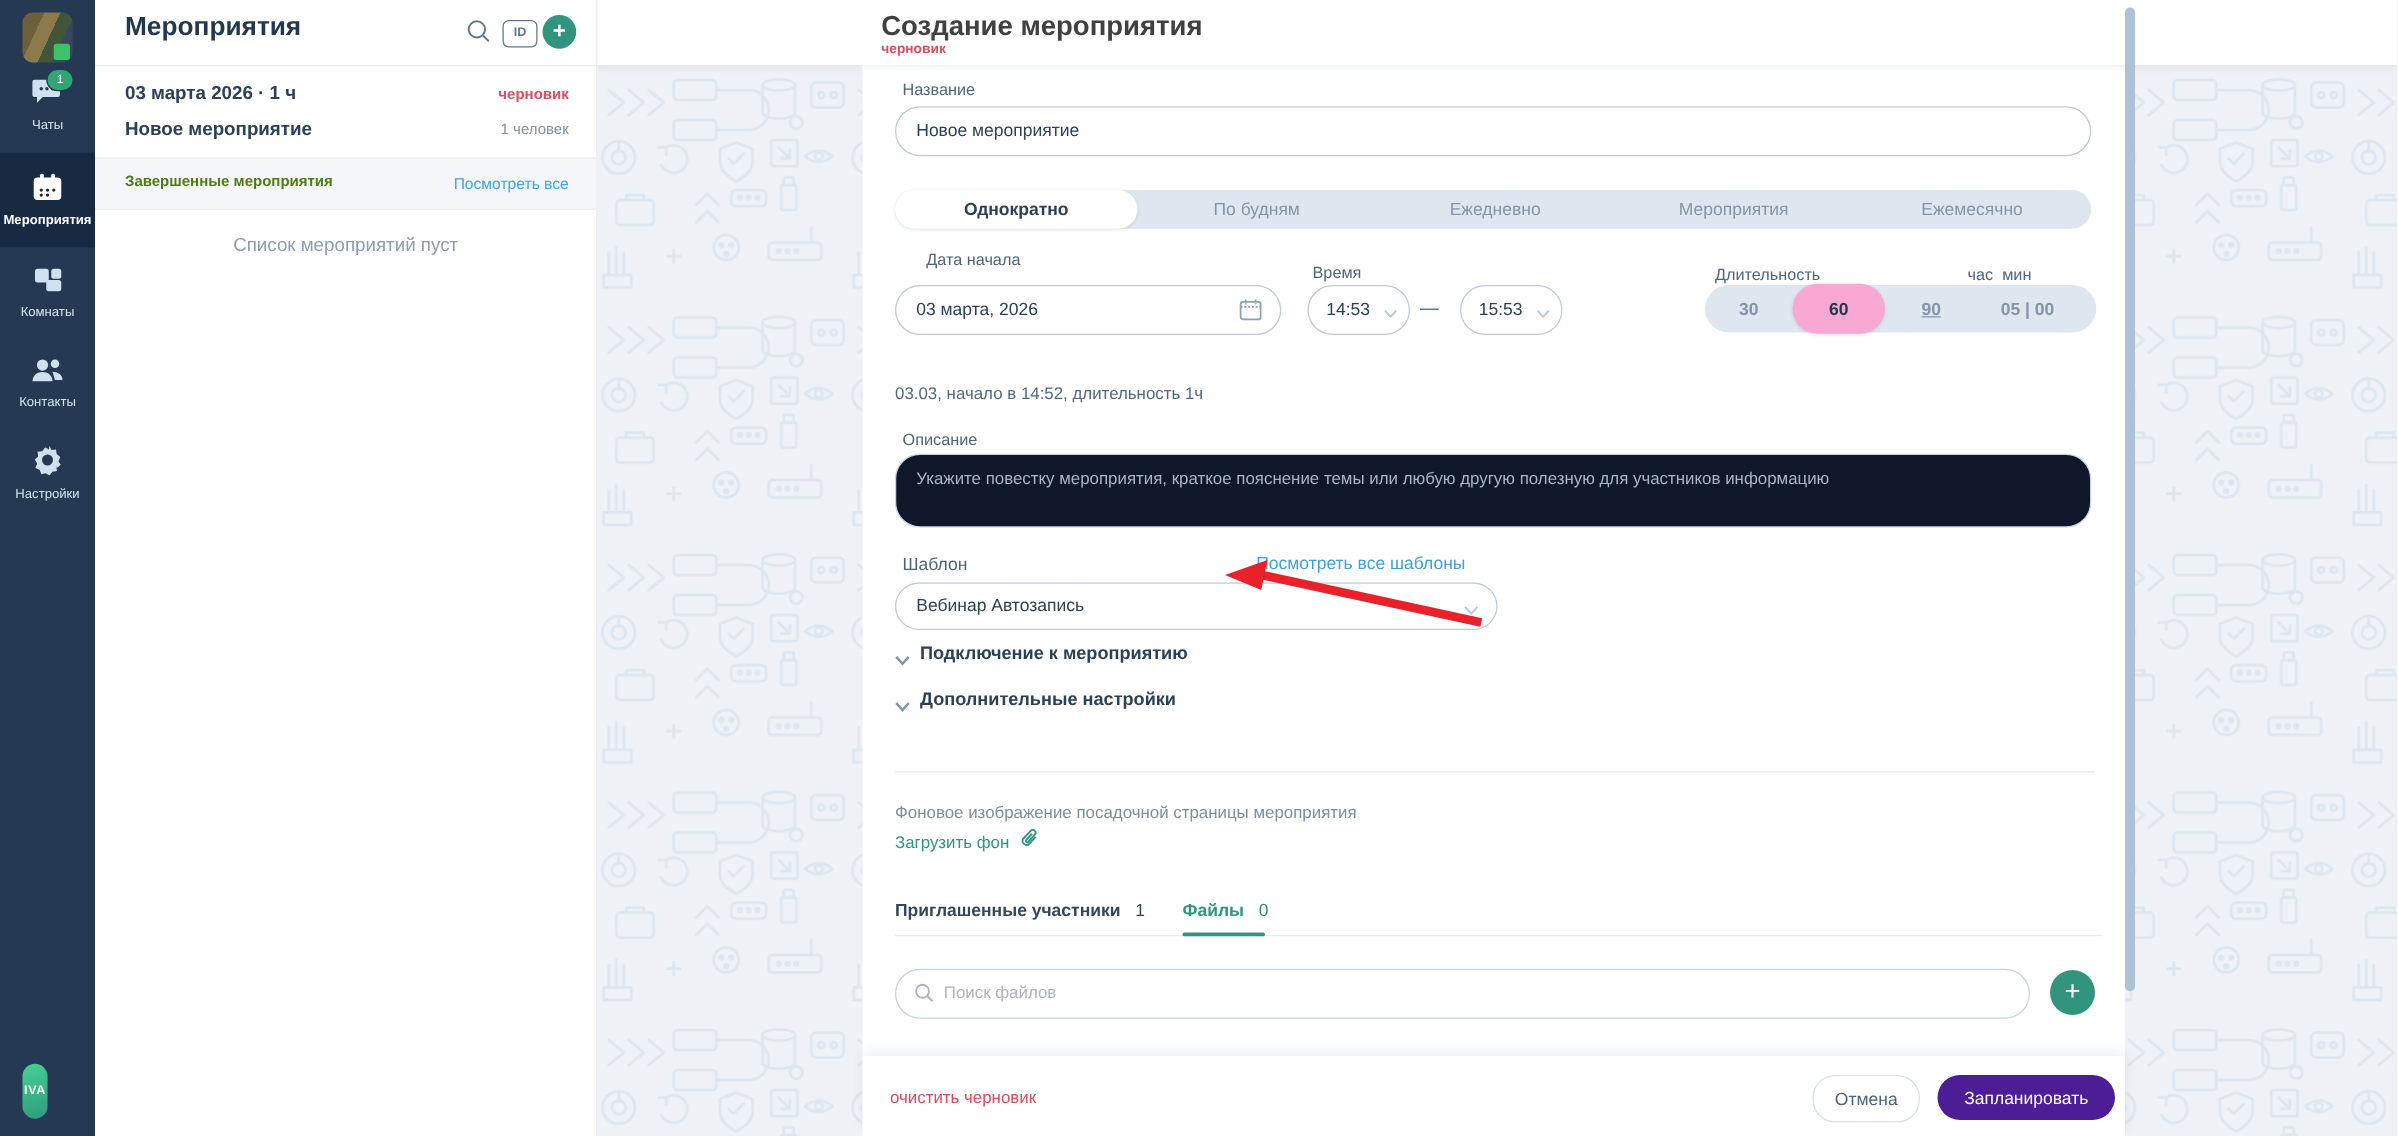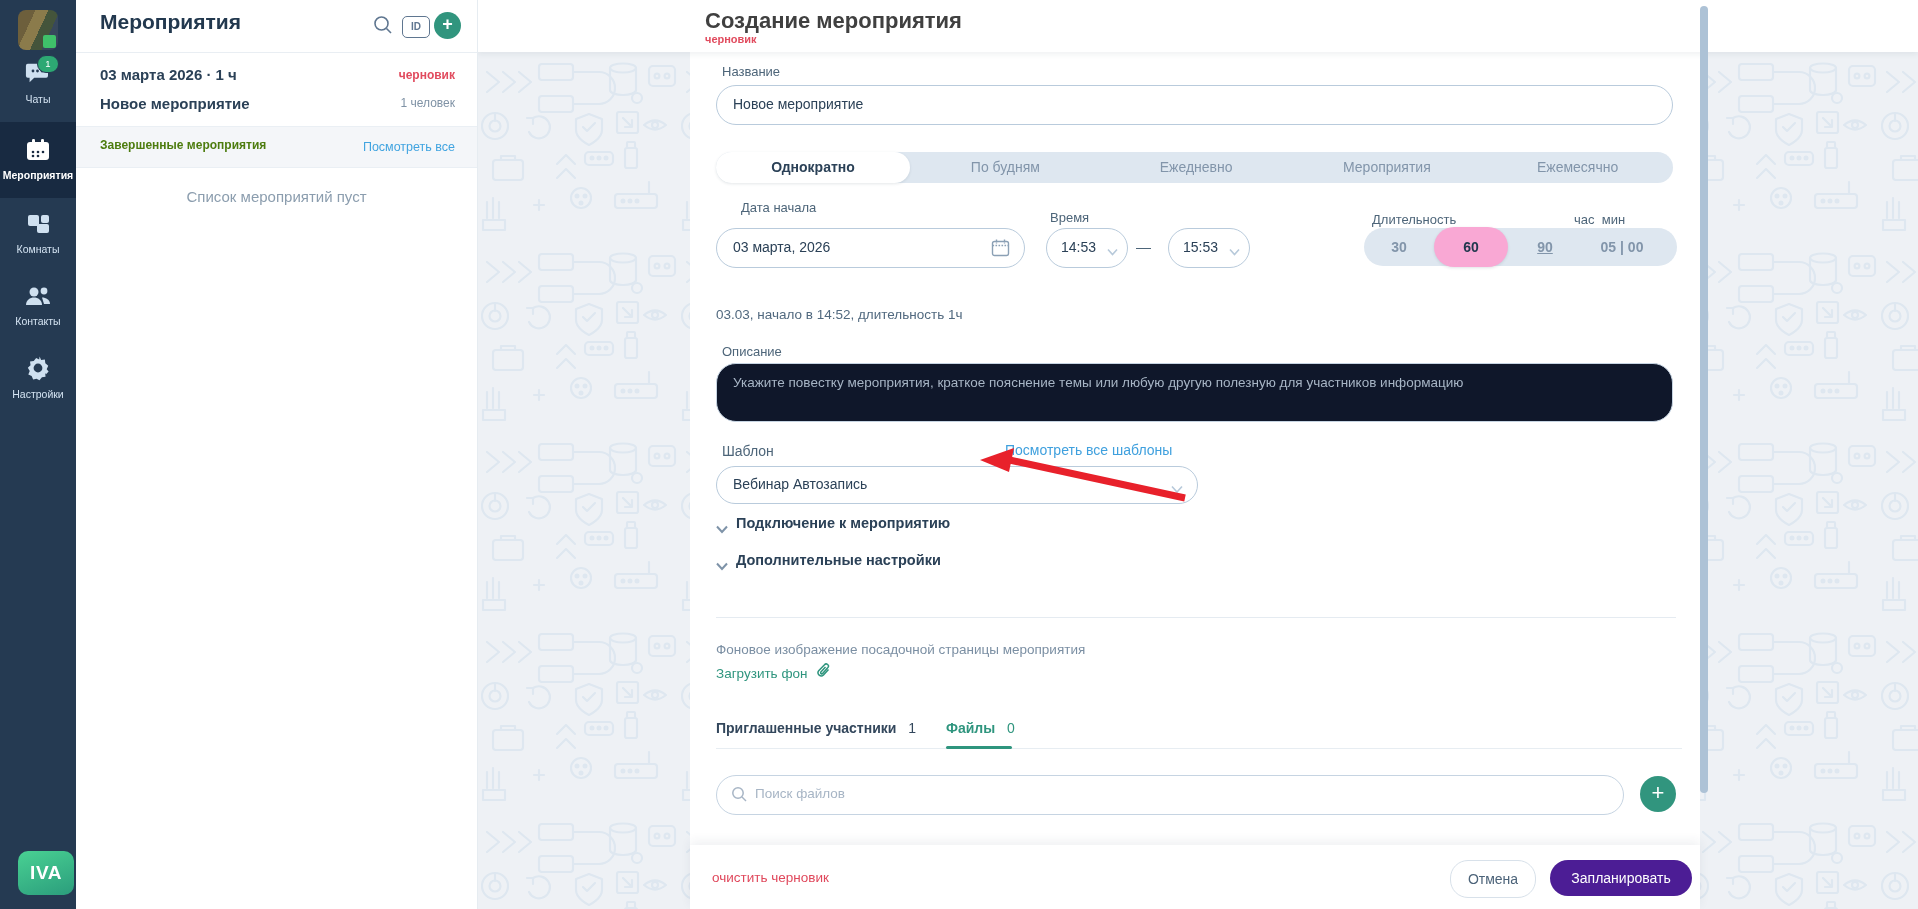--- a/index.html
+++ b/index.html
@@ -18,23 +18,23 @@
       linear-gradient(115deg,#6d5f3c 0 30%,#8b7b4b 30% 52%,#44543b 52% 72%,#37475c 72%);
   }
   .avatar::after{content:"";position:absolute;right:2px;bottom:2px;width:13px;height:13px;background:#3fc16a;border-radius:2px;}
   .nav-item{position:absolute;left:0;width:76px;text-align:center;color:#cfe0f0;}
   .nav-item .nav-label{display:block;font-size:10.5px;margin-top:3px;color:#d4e3f2;}
   .nav-item svg{display:inline-block;}
   .nav-active-bg{position:absolute;left:0;top:122px;width:76px;height:76px;background:#182a41;}
   .nav-item.active .nav-label{color:#ffffff;font-weight:bold;}
   .badge{position:absolute;top:-7px;right:16px;min-width:16px;height:16px;border-radius:9px;background:#2da873;
     color:#fff;font-size:9.5px;line-height:16px;text-align:center;padding:0 2px;border:1px solid #253a52;}
-  .iva-logo{position:absolute;left:18px;top:851px;width:56px;height:44px;border-radius:10px;
+  .iva-logo{position:absolute;left:18px;top:851px;width:20px;height:44px;border-radius:10px;
     background:linear-gradient(160deg,#49d193 0%,#2b9d7c 100%);
-    color:#fff;font-weight:bold;font-size:19px;line-height:44px;text-align:center;letter-spacing:.5px;}
+    color:#fff;font-weight:bold;font-size:10px;line-height:44px;text-align:center;letter-spacing:.5px;}
 
   
   .panel{position:absolute;left:76px;top:0;width:401px;height:909px;background:#fff;z-index:20;border-right:1px solid #e6ecf1;}
   .panel-title{position:absolute;left:24px;top:10px;font-size:21px;font-weight:bold;color:#22384e;}
   .icon-btn{position:absolute;top:14px;color:#5f7690;}
   .id-btn{position:absolute;left:326px;top:16px;width:26px;height:20px;border:1.6px solid #5f7690;border-radius:5px;
     color:#5f7690;font-size:10px;font-weight:bold;text-align:center;line-height:20px;}
   .plus-circle{position:absolute;left:358px;top:12px;width:27px;height:27px;border-radius:50%;background:#31957e;
     color:#fff;font-size:18px;line-height:25px;text-align:center;font-weight:bold;}
   .panel-divider{position:absolute;left:0;width:401px;height:1px;background:#e9eef3;}

